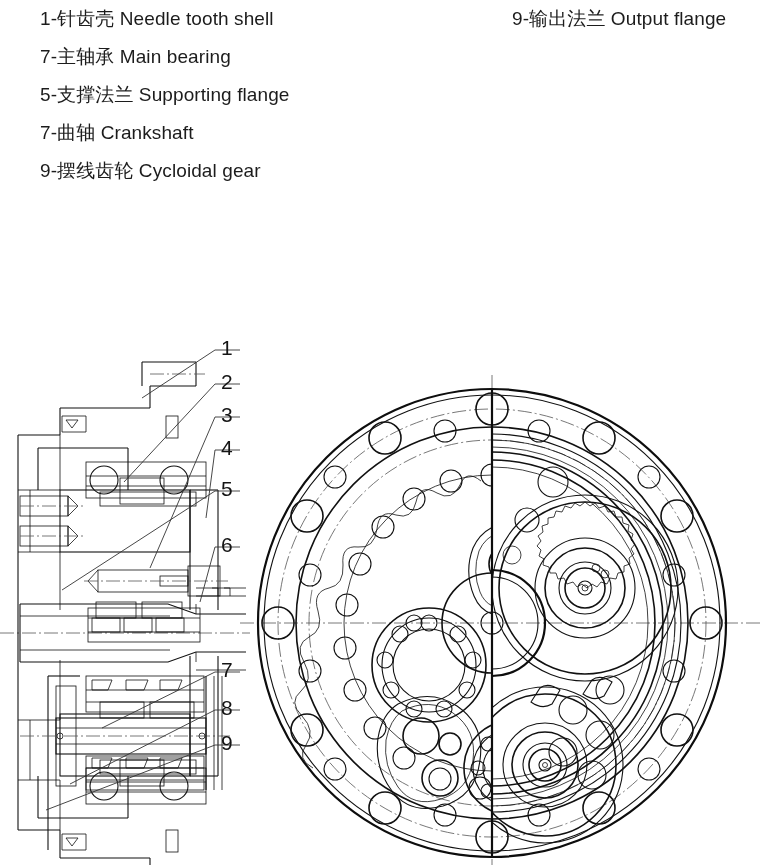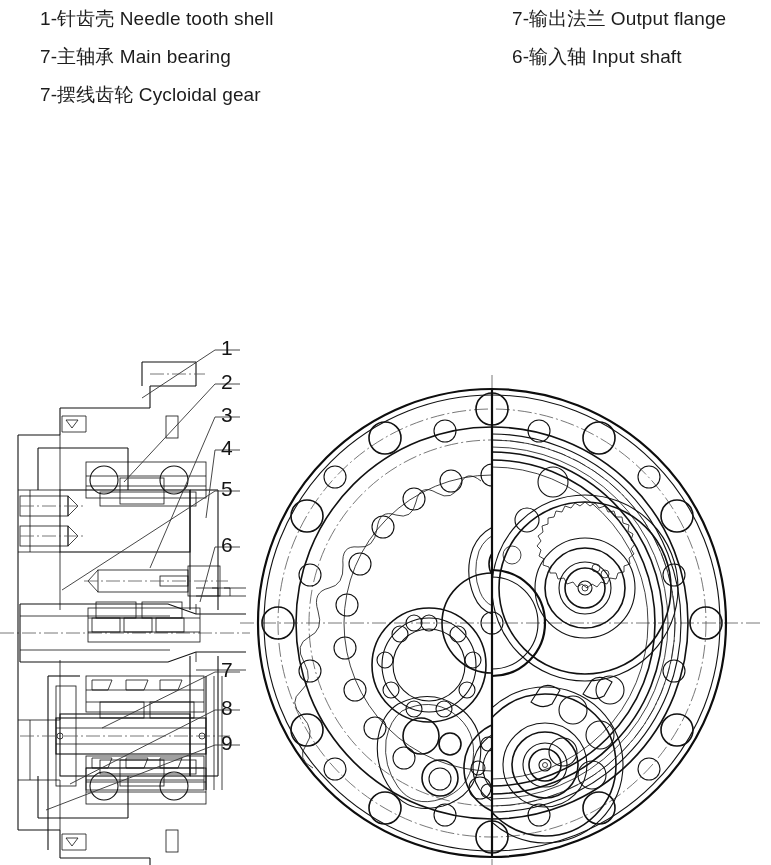--- a/index.html
+++ b/index.html
@@ -68,25 +68,26 @@
     fill: #141414;
   }
 </style>
 </head>
 <body>
 
 <div id="legend">
   <div class="legend-col" id="legend-col-left">
     <div class="legend-item">1-针齿壳 Needle tooth shell</div>
     <div class="legend-item">7-主轴承 Main bearing</div>
-    <div class="legend-item">7-摆线齿轮 Cycloidal gear</div>
+    <div class="legend-item">5-支撑法兰 Supporting flange</div>
+    <div class="legend-item">7-曲轴 Crankshaft</div>
+    <div class="legend-item">9-摆线齿轮 Cycloidal gear</div>
   </div>
   <div class="legend-col" id="legend-col-right">
-    <div class="legend-item">7-输出法兰 Output flange</div>
-    <div class="legend-item">6-输入轴 Input shaft</div>
+    <div class="legend-item">9-输出法兰 Output flange</div>
   </div>
 </div>
 
 <div id="drawing">
 <svg width="771" height="675" viewBox="0 0 771 675" xmlns="http://www.w3.org/2000/svg">
 
   <g>
 
     <line class="center-line" x1="0" y1="443" x2="250" y2="443"></line>
 

